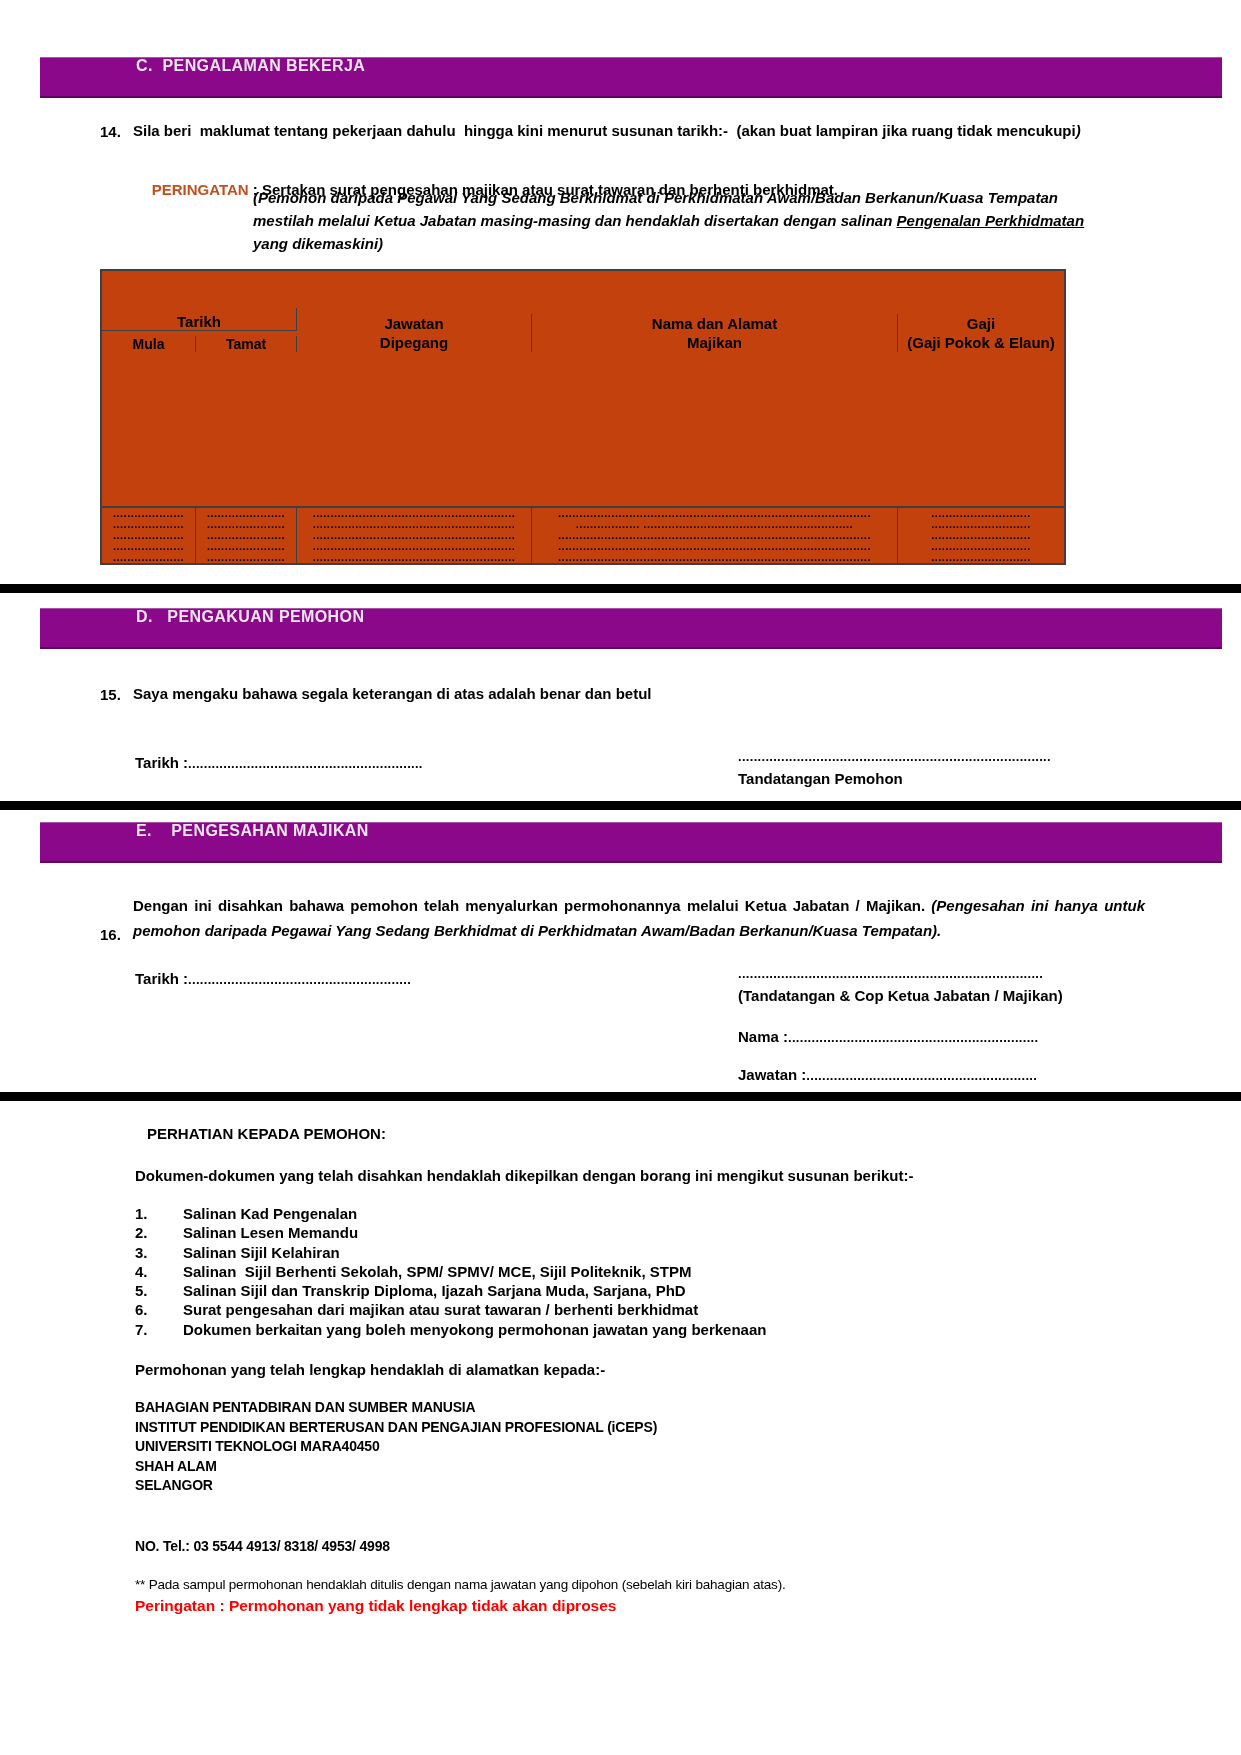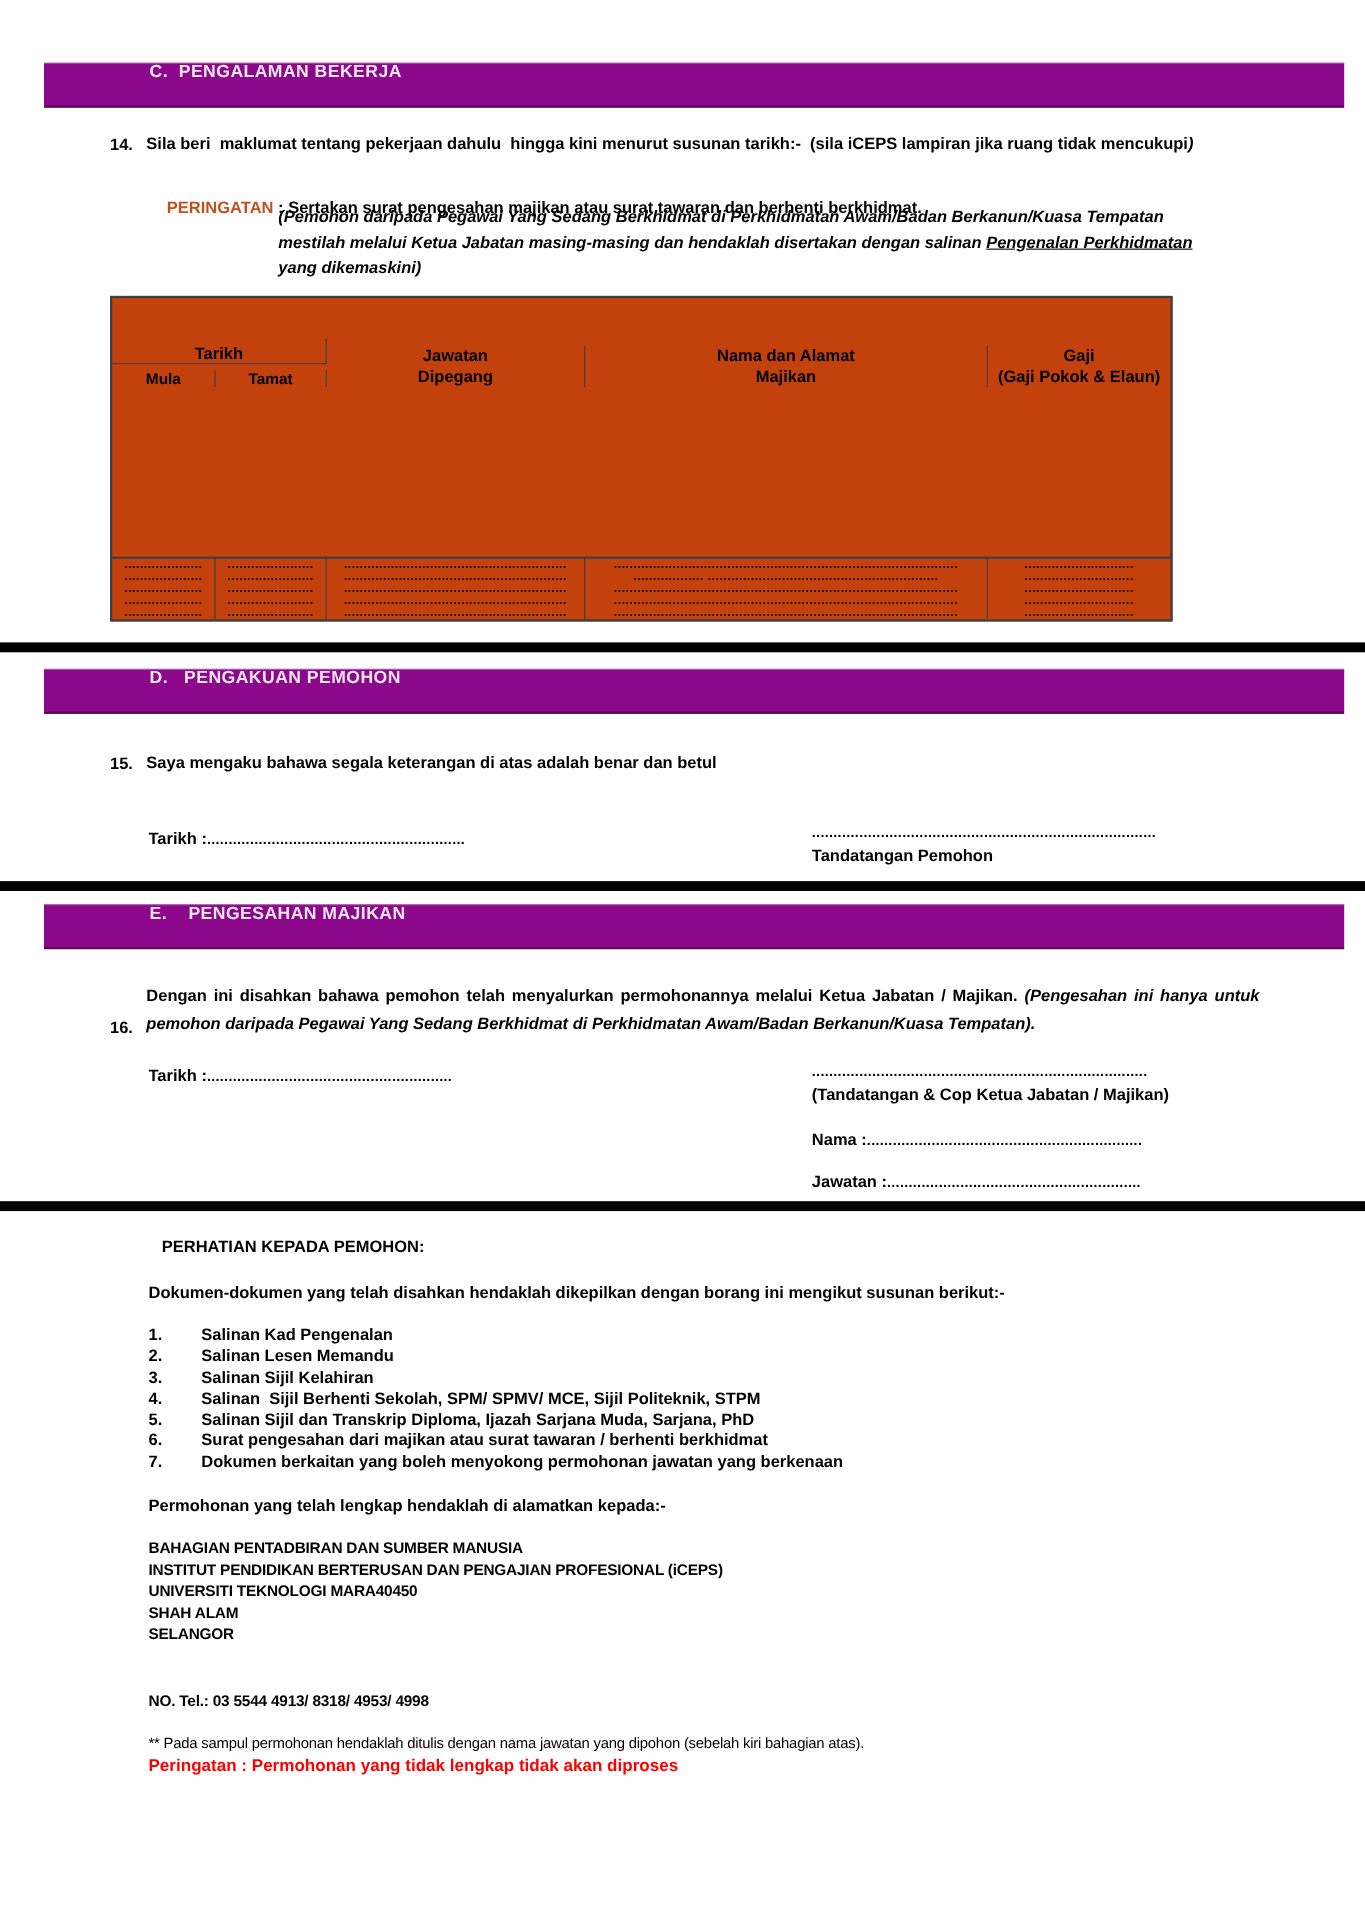--- a/index.html
+++ b/index.html
@@ -64,21 +64,21 @@
 <body>
 
 <div class="page">
 
   <div class="abs bar" style="top:57px;">
     <span class="bar-title">C.  PENGALAMAN BEKERJA</span>
   </div>
 
   <div class="abs num-row" style="top:121px;left:100px;width:1080px;">
     <span class="num">14.</span>
-    <span class="t15 b pre"><span>Sila beri  maklumat tentang pekerjaan dahulu  hingga kini menurut susunan tarikh:-  </span><span>(sila iCEPS lampiran jika ruang tidak mencukupi</span><span class="i">)</span></span>
+    <span class="t15 b pre"><span>Sila beri  maklumat tentang pekerjaan dahulu  hingga kini menurut susunan tarikh:-  </span><span>(akan buat lampiran jika ruang tidak mencukupi</span><span class="i">)</span></span>
   </div>
 
   <div class="abs t15 b pre" style="top:161px;left:135px;width:1000px;">
     <span class="orange">PERINGATAN</span><span> : </span><span>Sertakan surat pengesahan majikan atau surat tawaran dan berhenti berkhidmat.</span>
   </div>
 
   <div class="abs note-it" style="top:186px;left:253px;width:900px;">
     <span>(Pemohon daripada Pegawai Yang Sedang Berkhidmat di Perkhidmatan Awam/Badan Berkanun/Kuasa Tempatan</span><br>
     <span>mestilah melalui Ketua Jabatan masing-masing dan hendaklah disertakan dengan salinan </span><span class="u">Pengenalan Perkhidmatan</span><br>
     <span>yang dikemaskini)</span>

